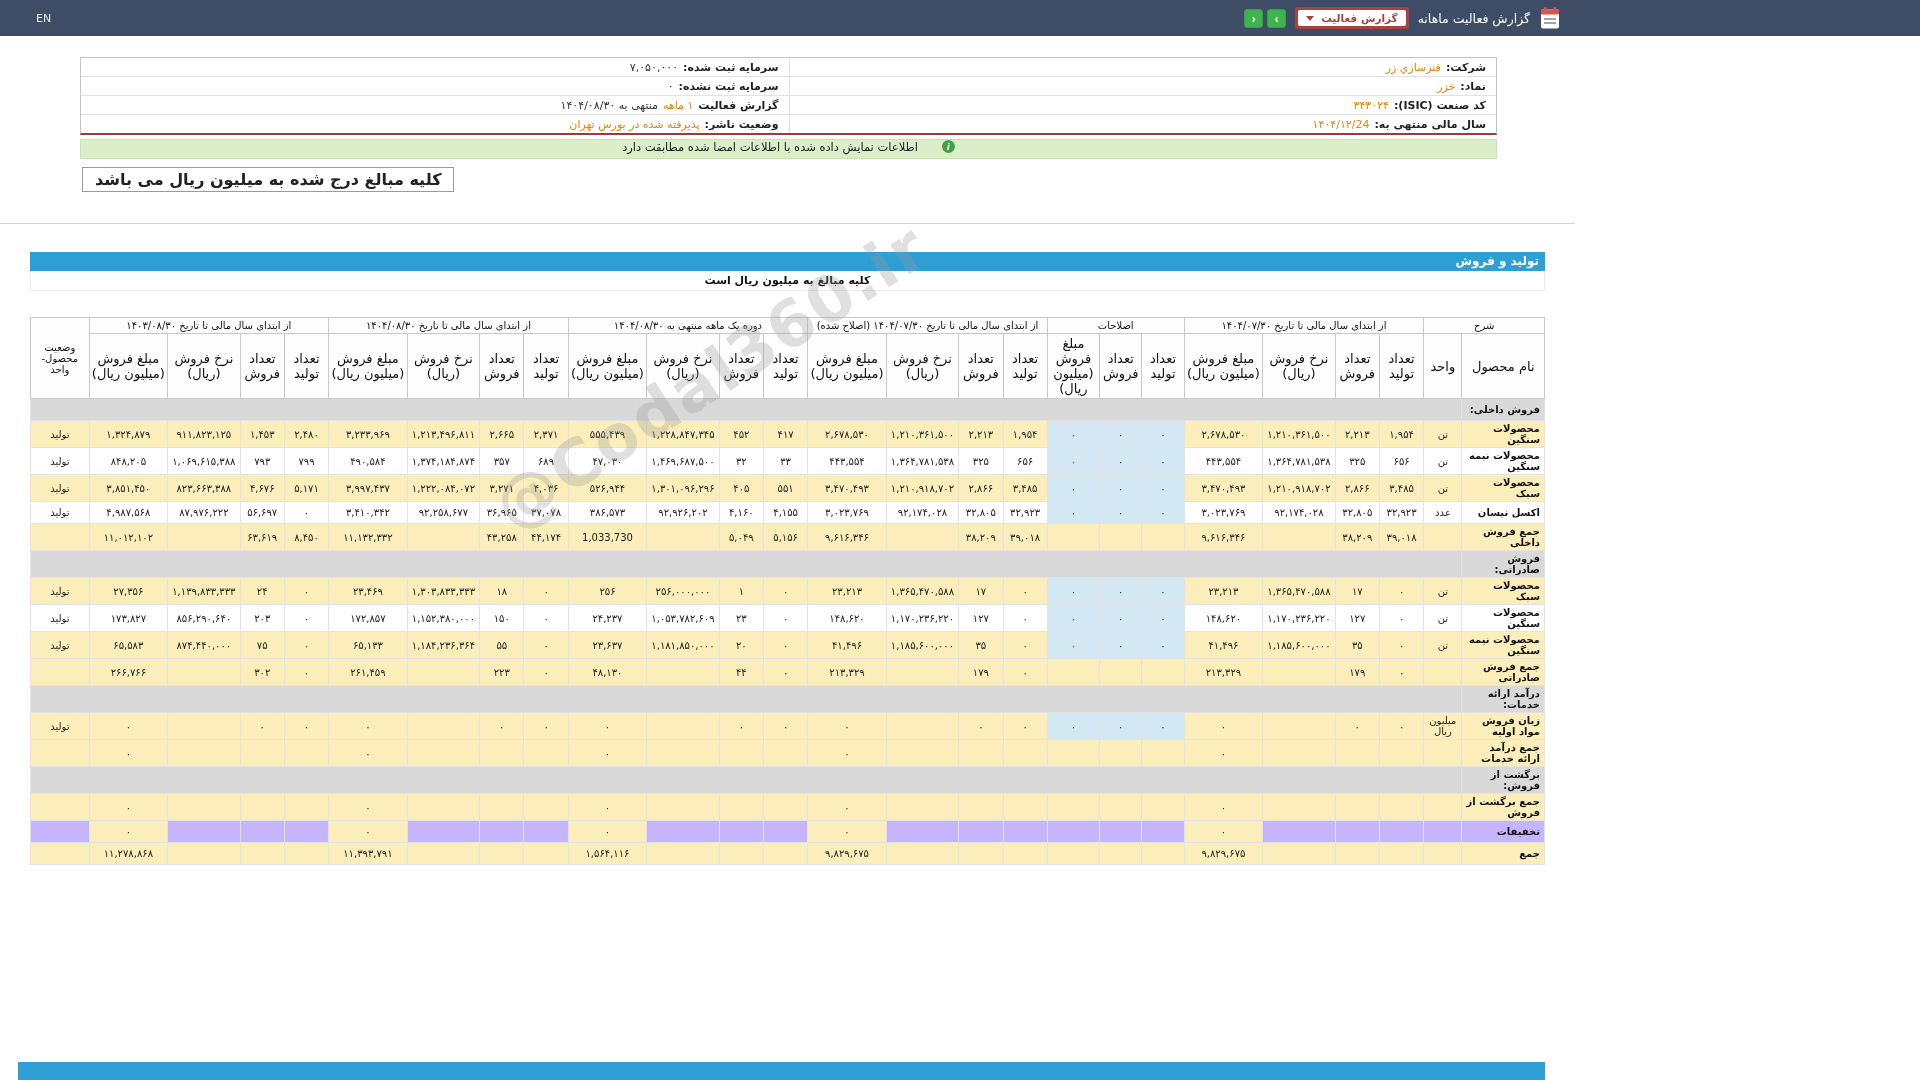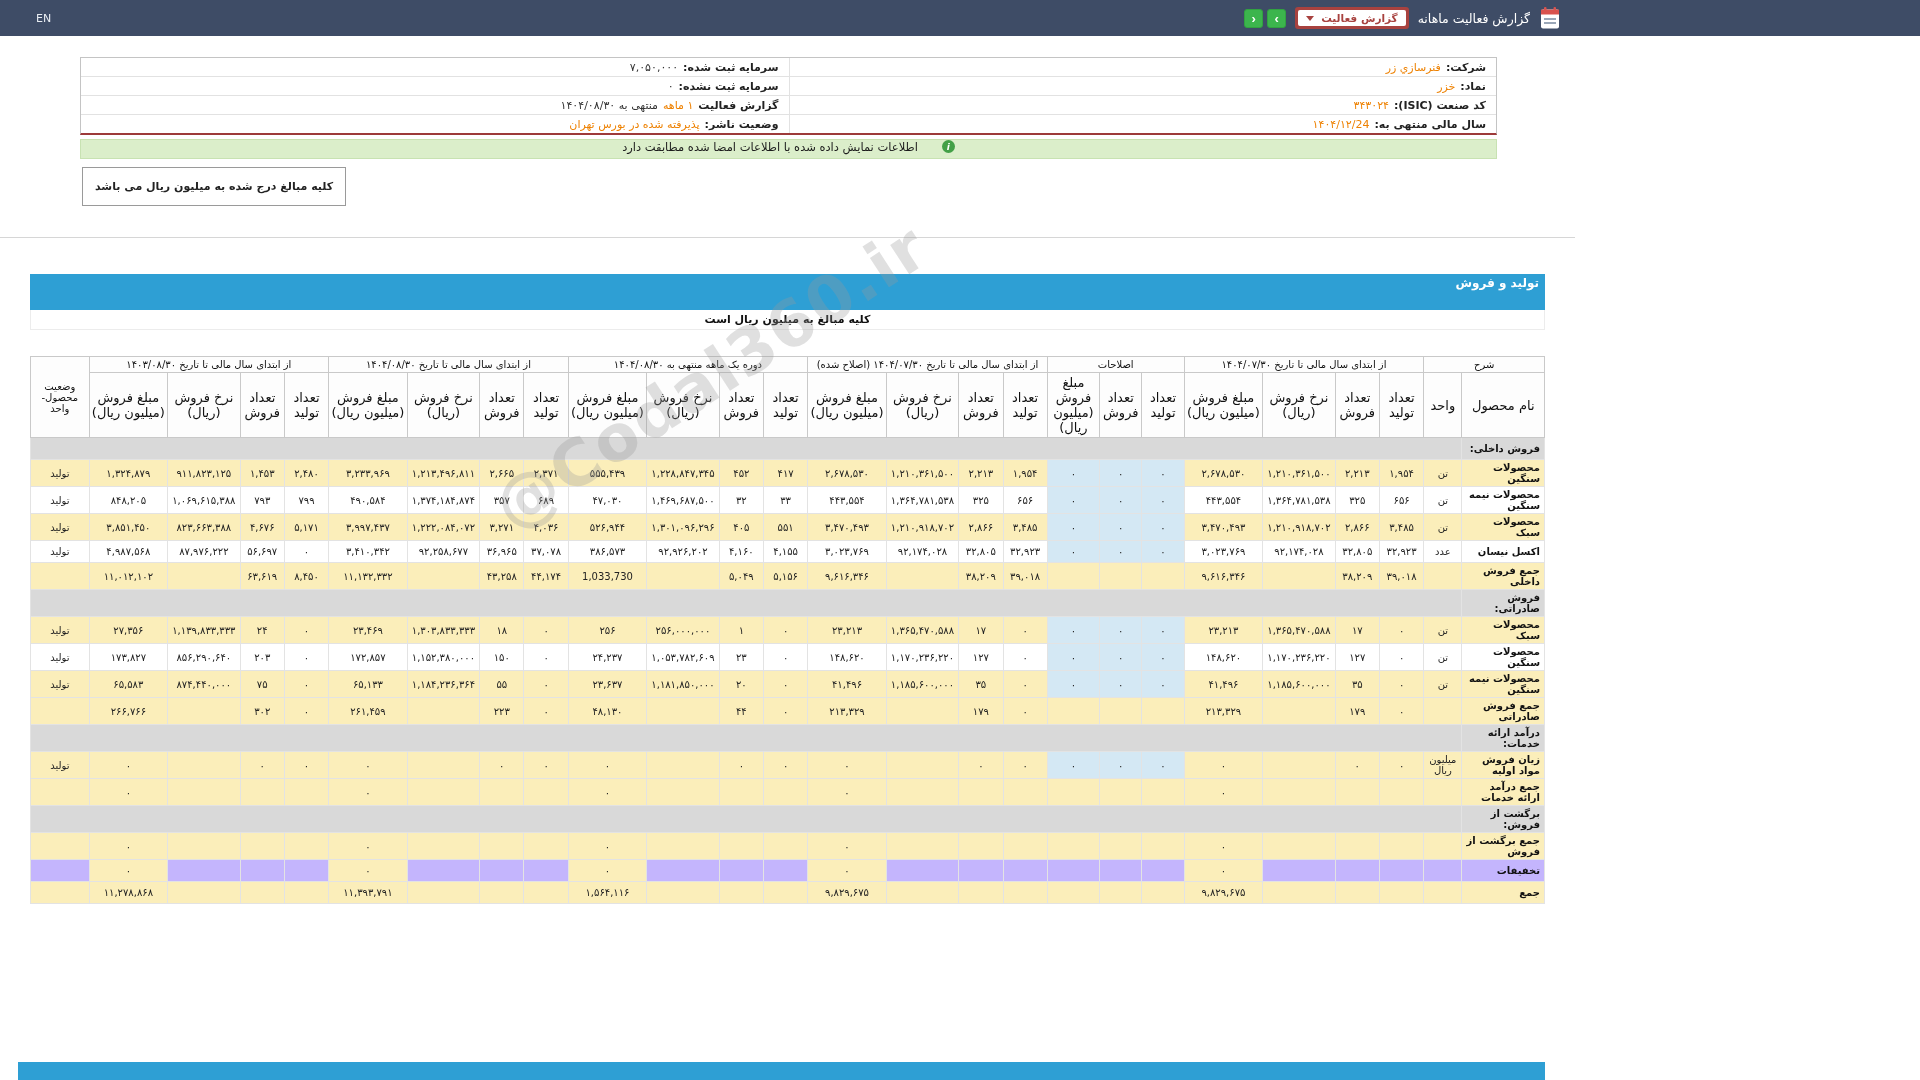--- a/index.html
+++ b/index.html
@@ -34,26 +34,26 @@
 
   
   .info-bar{width:1395px;margin:4px 78px 0 auto;height:18px;background:#dbeeca;border:1px solid #c8e2b2;
     display:flex;justify-content:center;gap:24px;font-size:11.5px;color:#1c1c1c;padding:0 10px;}
   .info-icon{width:13px;height:13px;border-radius:50%;background:#43a047;color:#fff;font-size:9px;
     font-weight:bold;display:inline-flex;align-items:center;justify-content:center;font-style:italic;}
   .info-icon::after{content:"i";}
 
   
   .note-wrap{margin:8px 82px 0 82px;text-align:left;}
-  .note-tab{display:inline-block;border:1px solid #9a9a9a;background:#fff;padding:12px 12px;
-    font-size:11px;font-weight:bold;color:#222;}
+  .note-tab{display:inline-block;border:1px solid #9a9a9a;background:#fff;padding:2px 12px;
+    font-size:16px;font-weight:bold;color:#222;}
   .divider{margin-top:31px;border-top:1px solid #d6d6d6;width:100%;height:0;}
 
   
-  .section-bar{margin:36px 30px 0;width:1503px;height:36px;background:#2e9fd4;color:#fff;
+  .section-bar{margin:28px 30px 0;width:1503px;height:19px;background:#2e9fd4;color:#fff;
     font-size:12px;font-weight:bold;line-height:19px;padding:0 6px;}
   .amounts-note{margin:0 30px;width:1499px;background:#fff;border:1px solid #ececec;border-top:0;
     text-align:center;font-weight:bold;font-size:11px;color:#111;padding:3px 7px;}
 
   
   #main-table{border-collapse:collapse;table-layout:fixed;margin:26px 30px 0;width:1515px;border:1px solid #b3b3b3;}
   #main-table th{background:#fdfdfd;border:1px solid #c9c9c9;font-size:10px;font-weight:normal;
     color:#111;padding:2px 2px;vertical-align:middle;}
   #main-table th.sub{font-size:13px;}
   #main-table td{border:1px solid #e3e3e3;font-size:10px;text-align:center;padding:2px 1px;color:#222;

